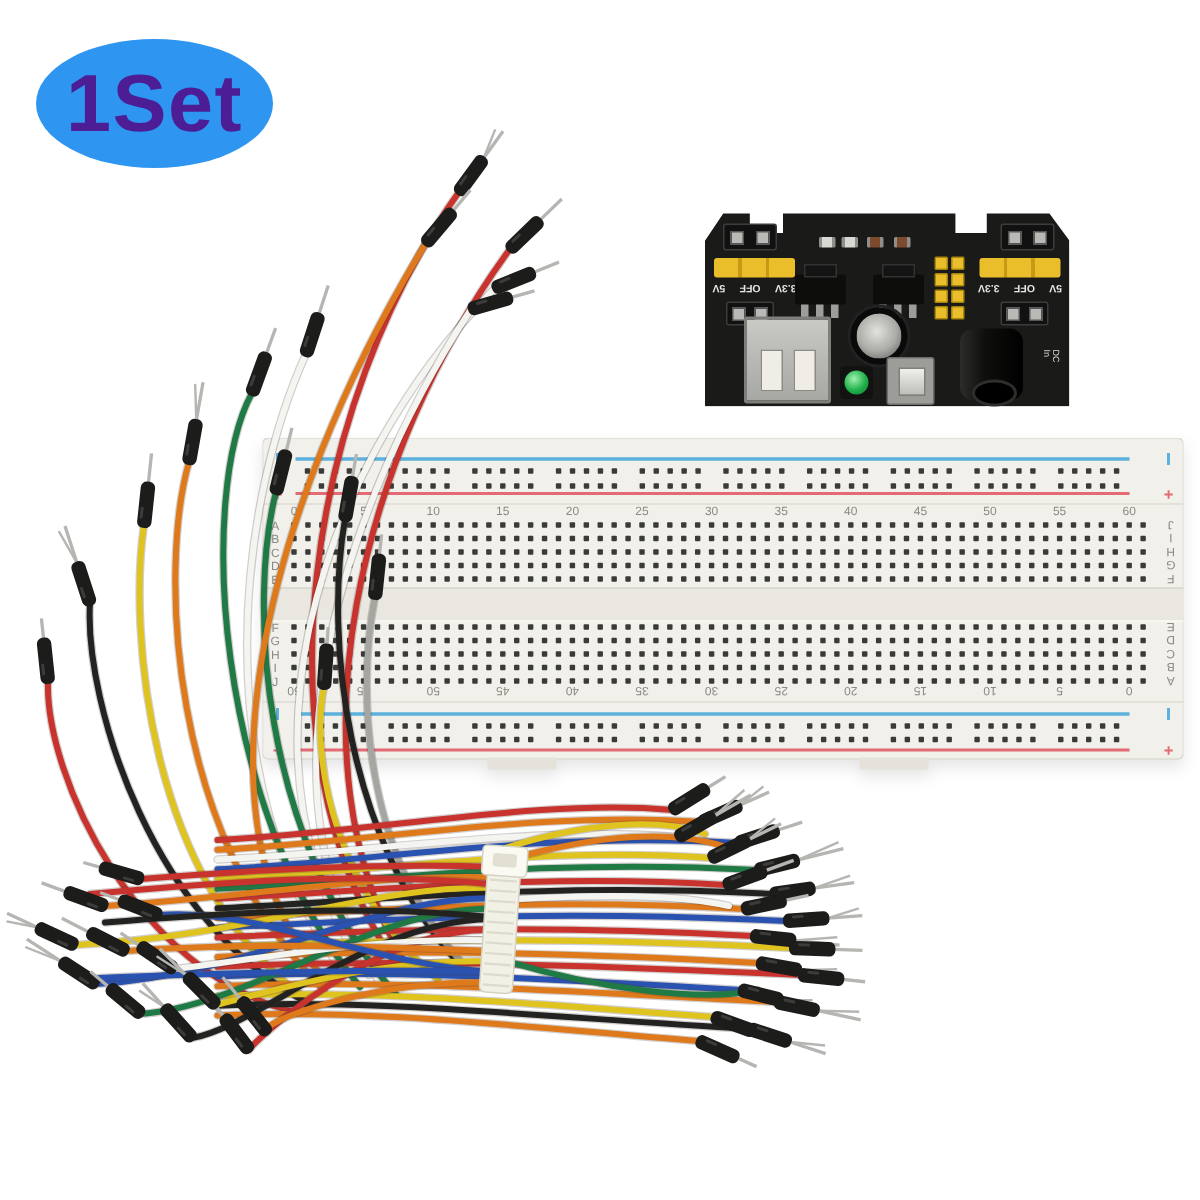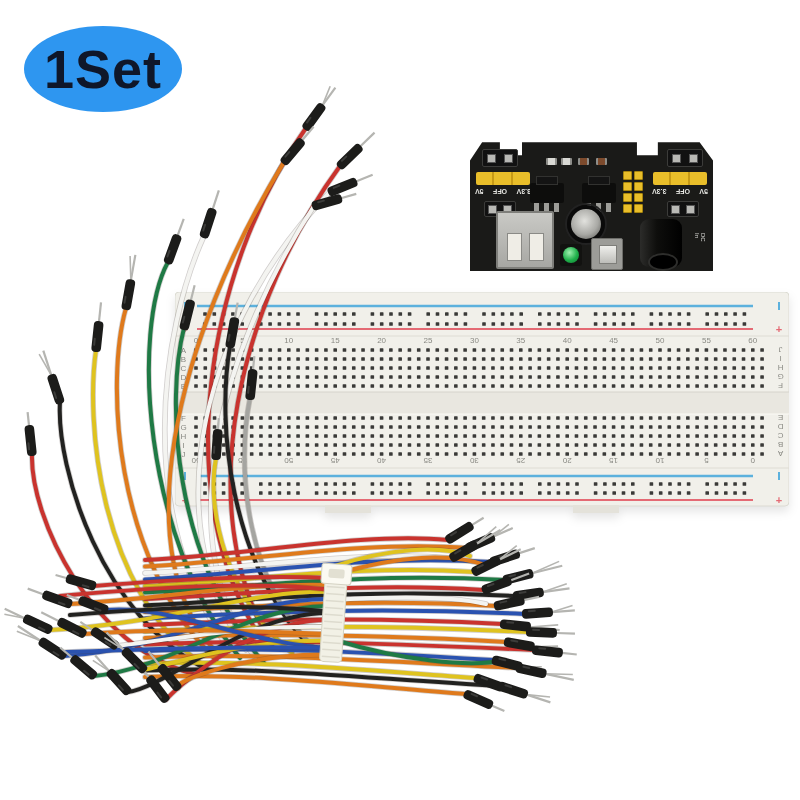--- a/index.html
+++ b/index.html
@@ -46,21 +46,21 @@
               filter:drop-shadow(0 5px 5px rgba(0,0,0,0.10));}
   
   .wires{position:absolute;left:0;top:0;z-index:4;pointer-events:none;}
 </style>
 </head>
 <body>
 
 <div class="stage">
 
   <div class="badge" style="background: rgb(46, 150, 240);">
-    <span style="color: #0f172a;">1Set</span>
+    <span style="color: #4c1d95;">1Set</span>
   </div>
 
   <div class="module">
     <div class="board"></div>
 
     <div class="hdr2" style="left:12px;top:8px;width:34px;height:16px;">
         <i></i>
         <i></i>
       </div>
     <div class="jumper" style="left:6px;top:31px;width:54px;"></div>

